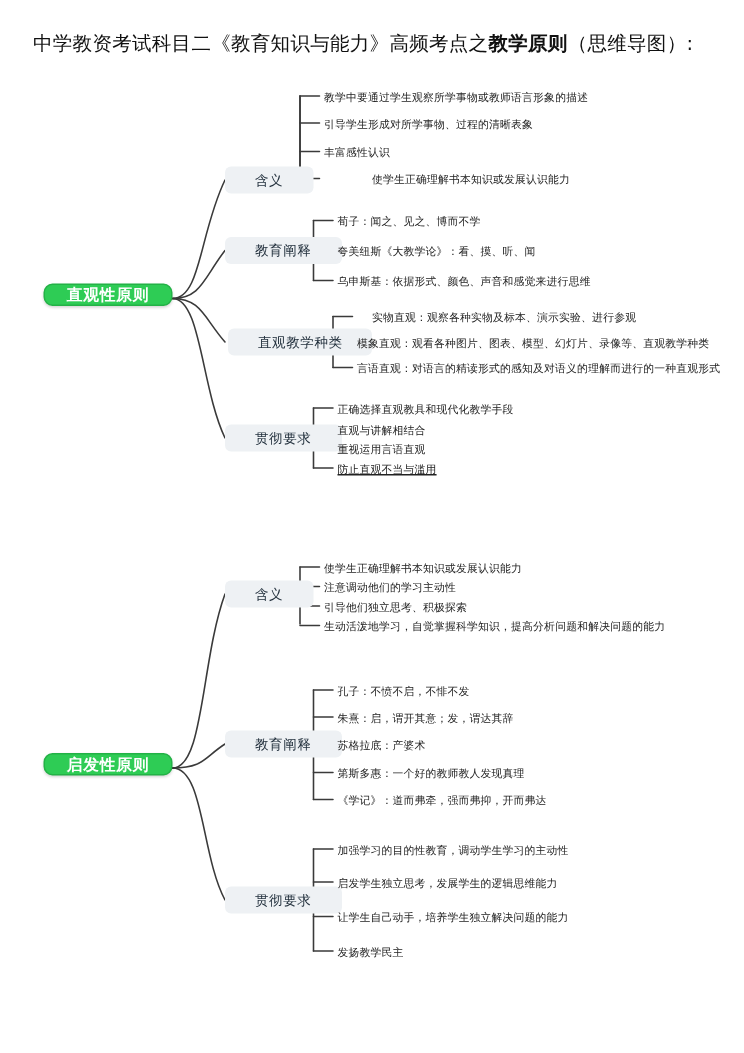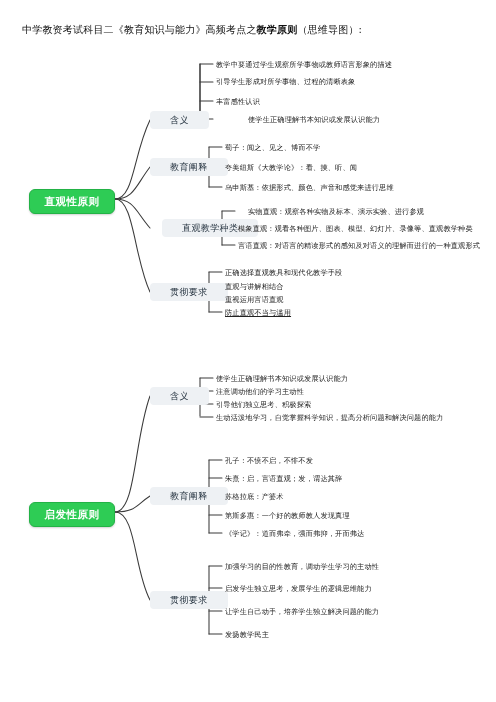--- a/index.html
+++ b/index.html
@@ -14,21 +14,21 @@
     font-family: "DejaVu Sans", "Liberation Sans", sans-serif;
     color: #1a1a1a;
     overflow: hidden;
   }
 
   
   #doc-title {
     position: absolute;
     left: 22px;
     top: 23px;
-    font-size: 10px;
+    font-size: 13px;
     line-height: 14px;
     letter-spacing: 0.2px;
     white-space: nowrap;
     color: #111111;
     text-align: right;
   }
   #doc-title .strong { font-weight: bold; }
 
   
   #wires {
@@ -38,21 +38,21 @@
     pointer-events: none;
   }
 
   
   .root-node {
     position: absolute;
     display: flex;
     align-items: center;
     justify-content: center;
     width: 86px;
-    height: 25px;
+    height: 15px;
     border-radius: 6px;
     background: #2ecc55;
     border: 1px solid #23b246;
     box-shadow: 0 1px 2px rgba(0,0,0,0.18);
     color: #ffffff;
     font-size: 10.5px;
     font-weight: bold;
     letter-spacing: 0.5px;
     box-sizing: border-box;
   }
@@ -157,29 +157,29 @@
 <div class="root-node" style="left:29px; top:189px;">
   <span>直观性原则</span>
 </div>
 
 <div class="branch-node" style="left:150px; top:111px;">
   <span>含义</span>
 </div>
 <div class="branch-node" style="left:150px; top:158px;">
   <span>教育阐释</span>
 </div>
-<div class="branch-node" style="left:162px; top:219px;">
+<div class="branch-node" style="left:152px; top:219px;">
   <span>直观教学种类</span>
 </div>
 <div class="branch-node" style="left:150px; top:283px;">
   <span>贯彻要求</span>
 </div>
 
 <div class="leaf" style="left:216px; top:60px;">教学中要通过学生观察所学事物或教师语言形象的描述</div>
-<div class="leaf" style="left:216px; top:78px;font-family:Liberation Mono, monospace;">引导学生形成对所学事物、过程的清晰表象</div>
+<div class="leaf" style="left:216px; top:78px;">引导学生形成对所学事物、过程的清晰表象</div>
 <div class="leaf" style="left:216px; top:97px;">丰富感性认识</div>
 <div class="leaf" style="left:216px; top:115px;margin-left:32px;">使学生正确理解书本知识或发展认识能力</div>
 
 <div class="leaf" style="left:225px; top:143px;">荀子：闻之、见之、博而不学</div>
 <div class="leaf" style="left:225px; top:163px;">夸美纽斯《大教学论》：看、摸、听、闻</div>
 <div class="leaf" style="left:225px; top:183px;">乌申斯基：依据形式、颜色、声音和感觉来进行思维</div>
 
 <div class="leaf" style="left:248px; top:207px;">实物直观：观察各种实物及标本、演示实验、进行参观</div>
 <div class="leaf" style="left:238px; top:224px;">模象直观：观看各种图片、图表、模型、幻灯片、录像等、直观教学种类</div>
 <div class="leaf" style="left:238px; top:241px;">言语直观：对语言的精读形式的感知及对语义的理解而进行的一种直观形式</div>
@@ -202,21 +202,21 @@
 <div class="branch-node" style="left:150px; top:591px;">
   <span>贯彻要求</span>
 </div>
 
 <div class="leaf" style="left:216px; top:374px;">使学生正确理解书本知识或发展认识能力</div>
 <div class="leaf" style="left:216px; top:387px;">注意调动他们的学习主动性</div>
 <div class="leaf" style="left:216px; top:400px;">引导他们独立思考、积极探索</div>
 <div class="leaf" style="left:216px; top:413px;">生动活泼地学习，自觉掌握科学知识，提高分析问题和解决问题的能力</div>
 
 <div class="leaf" style="left:225px; top:456px;">孔子：不愤不启，不悱不发</div>
-<div class="leaf" style="left:225px; top:474px;">朱熹：启，言语直观；发，谓达其辞</div>
+<div class="leaf" style="left:225px; top:474px;">朱熹：启，谓开其意；发，谓达其辞</div>
 <div class="leaf" style="left:225px; top:492px;">苏格拉底：产婆术</div>
 <div class="leaf" style="left:225px; top:511px;">第斯多惠：一个好的教师教人发现真理</div>
 <div class="leaf" style="left:225px; top:529px;">《学记》：道而弗牵，强而弗抑，开而弗达</div>
 
 <div class="leaf" style="left:225px; top:562px;">加强学习的目的性教育，调动学生学习的主动性</div>
 <div class="leaf" style="left:225px; top:584px;">启发学生独立思考，发展学生的逻辑思维能力</div>
 <div class="leaf" style="left:225px; top:607px;">让学生自己动手，培养学生独立解决问题的能力</div>
 <div class="leaf" style="left:225px; top:630px;">发扬教学民主</div>
 
 </body></html>

